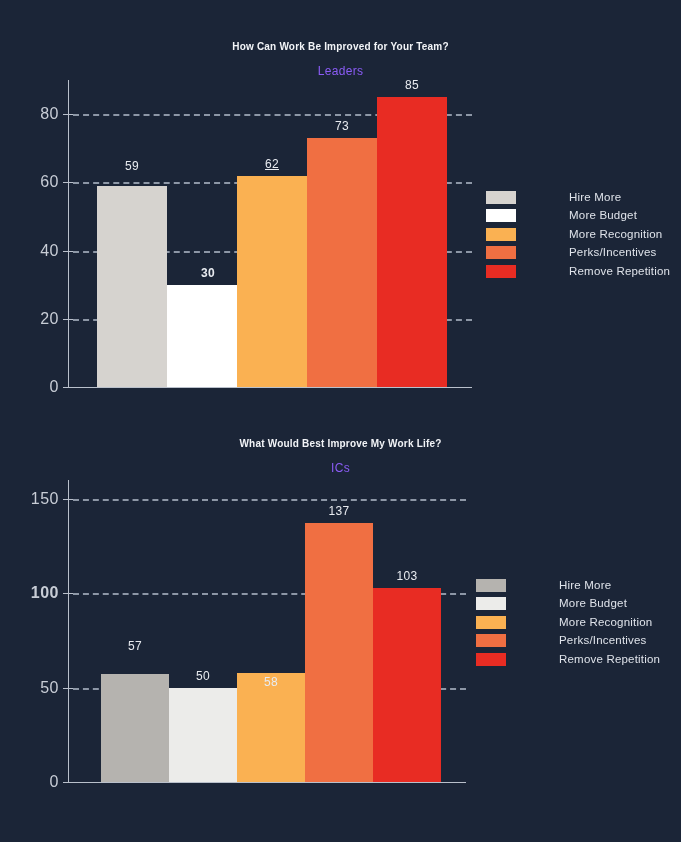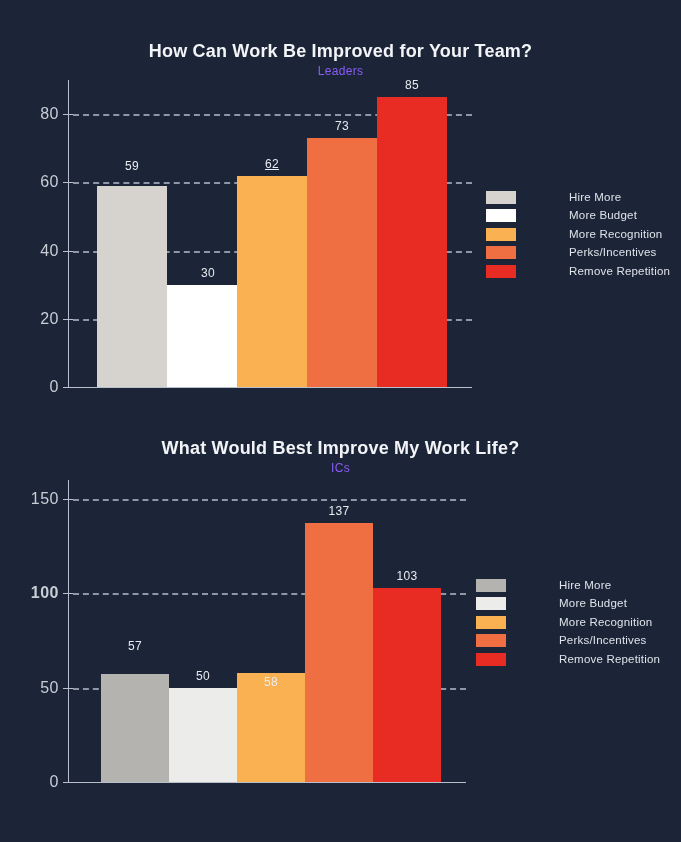--- a/index.html
+++ b/index.html
@@ -9,21 +9,21 @@
     font-family:"Liberation Sans", sans-serif;
     overflow:hidden;
     position:relative;
   }
   .chart-block{position:absolute;left:0;width:681px;}
   #chart-top{top:0;height:420px;}
   #chart-bottom{top:420px;height:422px;}
 
   .chart-title{
     position:absolute;left:0;width:681px;text-align:center;
-    color:#f2f4f7;font-size:18px;font-weight:bold;letter-spacing:0.2px;
+    color:#f2f4f7;font-size:10px;font-weight:bold;letter-spacing:0.2px;
   }
   .chart-subtitle{
     position:absolute;left:0;width:681px;text-align:center;
     color:#8b5cf6;font-size:12px;font-weight:normal;letter-spacing:0.3px;
   }
 
   .plot{position:absolute;}
   .yaxis-spine{position:absolute;width:1px;background:#b9c0cb;}
   .ytick-label{
     position:absolute;text-align:right;color:#c8cdd6;
@@ -66,21 +66,21 @@
       <div class="ytick-mark" style="left: 63px; top: 182px; width: 10px;"></div>
       <div class="ytick-label" style="left: 22px; width: 37px; top: 176.333px;">60</div>
       <div class="gridline" style="left: 73px; width: 399px; top: 182px;"></div>
       <div class="ytick-mark" style="left: 63px; top: 114px; width: 10px;"></div>
       <div class="ytick-label" style="left: 22px; width: 37px; top: 108.111px;">80</div>
       <div class="gridline" style="left: 73px; width: 399px; top: 114px;"></div>
       <div class="baseline" style="left: 68px; top: 387px; width: 404px;"></div>
       <div class="bar" style="left: 97px; width: 70px; top: 186px; height: 201px; background: rgb(214, 211, 207); bottom: auto;"></div>
       <div class="bar-label" style="left: 97px; width: 70px; top: 160px;">59</div>
       <div class="bar" style="left: 167px; width: 70px; top: 285px; height: 102px; background: rgb(255, 255, 255); bottom: auto;"></div>
-      <div class="bar-label" style="left: 167px; width: 82px; top: 267px;">30</div>
+      <div class="bar-label" style="left: 167px; width: 82px; top: 267px; font-weight: bold;">30</div>
       <div class="bar" style="left: 237px; width: 70px; top: 176px; height: 211px; background: rgb(250, 177, 82); bottom: auto;"></div>
       <div class="bar-label" style="left: 237px; width: 70px; top: 158px; text-decoration: underline;">62</div>
       <div class="bar" style="left: 307px; width: 70px; top: 138px; height: 249px; background: rgb(240, 111, 66); bottom: auto;"></div>
       <div class="bar-label" style="left: 307px; width: 70px; top: 120px;">73</div>
       <div class="bar" style="left: 377px; width: 70px; top: 97px; height: 290px; background: rgb(232, 44, 35); bottom: auto;"></div>
       <div class="bar-label" style="left: 377px; width: 70px; top: 79px;">85</div>
     </div>
 
   <div class="legend" id="legend-top" style="left:486px;top:188px;">
       <div class="legend-row">

